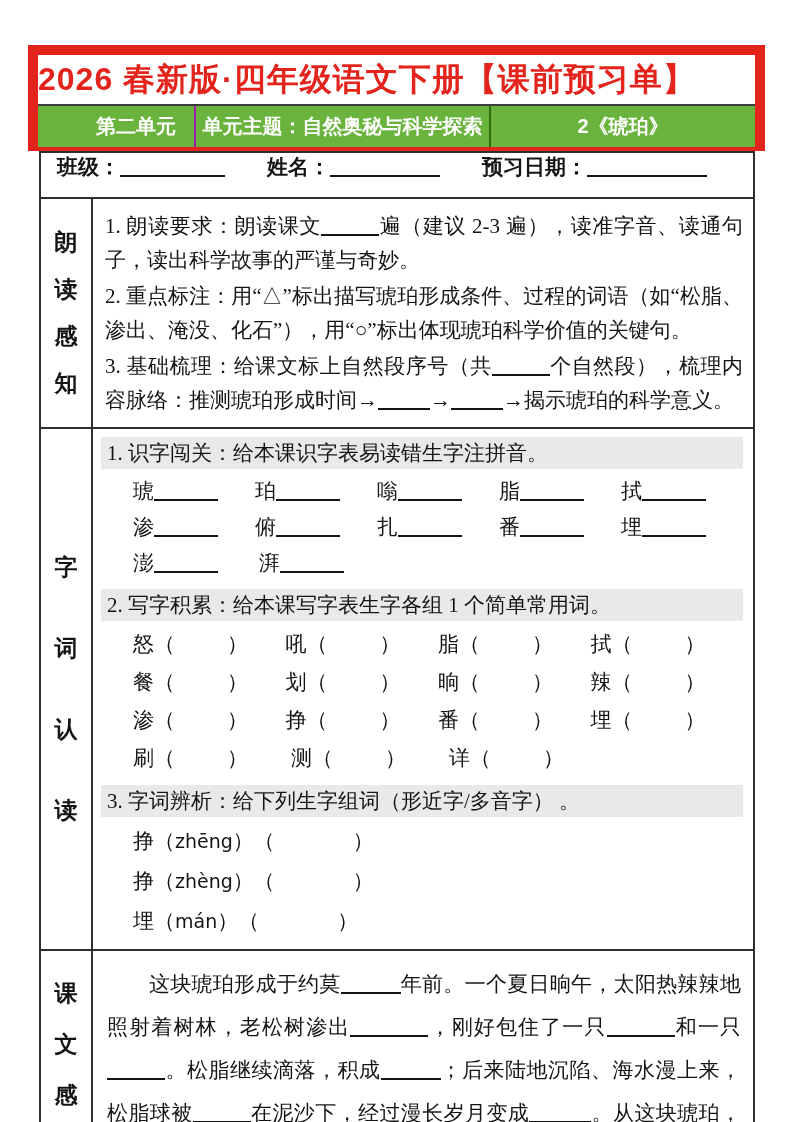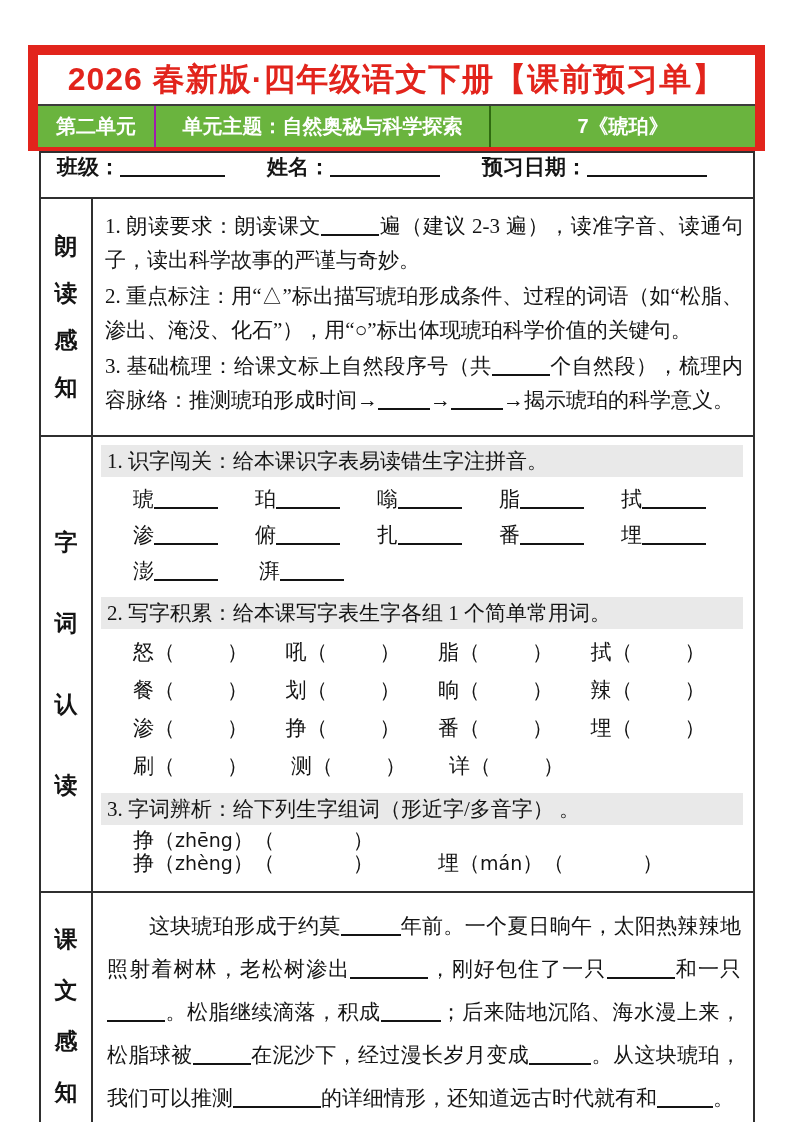--- a/index.html
+++ b/index.html
@@ -6,29 +6,29 @@
   body{
     width:793px;height:1122px;background:#ffffff;
     font-family:"Liberation Serif", serif;color:#141414;
     -webkit-font-smoothing:antialiased;
   }
   .page{position:relative;width:793px;height:1122px;overflow:hidden;background:#fff;}
 
   
   .header{margin:45px 28px 0 28px;border:10px solid #e2241c;border-bottom-width:4px;}
   .title-row{
-    background:#fff;text-align:center;white-space:nowrap;
+    background:#fff;text-align:left;white-space:nowrap;
     font-family:"Liberation Sans", sans-serif;font-weight:bold;
     color:#e2241c;font-size:32px;line-height:49px;letter-spacing:1px;
   }
   .green-bar{
     display:flex;align-items:stretch;background:#6ab43e;
     border-top:2px solid #3c3c3c;color:#fff;
     font-family:"Liberation Sans", sans-serif;font-weight:bold;font-size:20px;
-    height:41px;text-align:center;
+    height:41px;text-align:center;padding-left:40px;
   }
   .gcell{display:flex;align-items:center;justify-content:center;}
   .gcell.unit{width:116px;}
   .gcell.theme{flex:1;border-left:2px solid #a21caf;}
   .gcell.lesson{width:264px;border-left:2px solid #2f6b10;}
 
   
   .table{margin:0 38px 0 39px;border:2px solid #2f2f2f;background:#fff;}
   .info-row{
     display:flex;align-items:flex-start;height:44px;border-bottom:2px solid #2f2f2f;
@@ -44,47 +44,47 @@
   .section{display:flex;border-bottom:2px solid #2f2f2f;}
   .section.last{border-bottom:none;}
   .vcell{
     width:50px;border-right:2px solid #2f2f2f;flex:0 0 auto;
     display:flex;flex-direction:column;align-items:center;justify-content:center;
     font-family:"Liberation Sans", sans-serif;font-weight:bold;font-size:23px;
   }
   .s1 .vchar{margin:8px 0;}
   .s2 .vchar{margin:25px 0;}
   .s3 .vchar{margin:10px 0;}
-  .content{flex:1;padding:8px 10px 16px 12px;font-size:21px;min-width:0;}
+  .content{flex:1;padding:8px 10px 8px 12px;font-size:21px;min-width:0;}
 
   .item{line-height:34px;margin:2px 0;text-align:justify;}
   .gray-head{background:#e9e9e9;padding:3px 6px;margin:8px 0 4px -4px;line-height:26px;}
   .gray-head:first-child{margin-top:0;}
 
   .crow{display:flex;padding-left:28px;line-height:36px;}
   .ccell{width:126px;white-space:nowrap;}
   .wrow{display:flex;padding-left:28px;line-height:38px;}
   .wcell{width:158px;white-space:nowrap;}
-  .prow{display:flex;padding-left:28px;line-height:23px;}
+  .prow{display:flex;padding-left:28px;line-height:40px;flex-direction:column;}
   .pcell{width:330px;white-space:nowrap;}
   .pinyin{font-family:"DejaVu Sans", sans-serif;font-size:19px;}
 
   .para{line-height:43px;text-indent:2em;text-align:justify;padding:4px 2px 2px 2px;}
 </style>
 </head>
 <body>
 
 <div class="page">
 
   <div class="header">
     <div class="title-row">2026 春新版·四年级语文下册【课前预习单】</div>
     <div class="green-bar">
       <div class="gcell unit">第二单元</div>
       <div class="gcell theme">单元主题：自然奥秘与科学探索</div>
-      <div class="gcell lesson">7《琥珀》</div>
+      <div class="gcell lesson">2《琥珀》</div>
     </div>
   </div>
 
   <div class="table">
 
     <div class="info-row" id="info-row">
         <span class="info-field">班级：<span class="blank" style="width: 105px;"></span></span>
         <span class="info-field">姓名：<span class="blank" style="width: 110px;"></span></span>
         <span class="info-field">预习日期：<span class="blank" style="width: 120px;"></span></span>
       </div>

